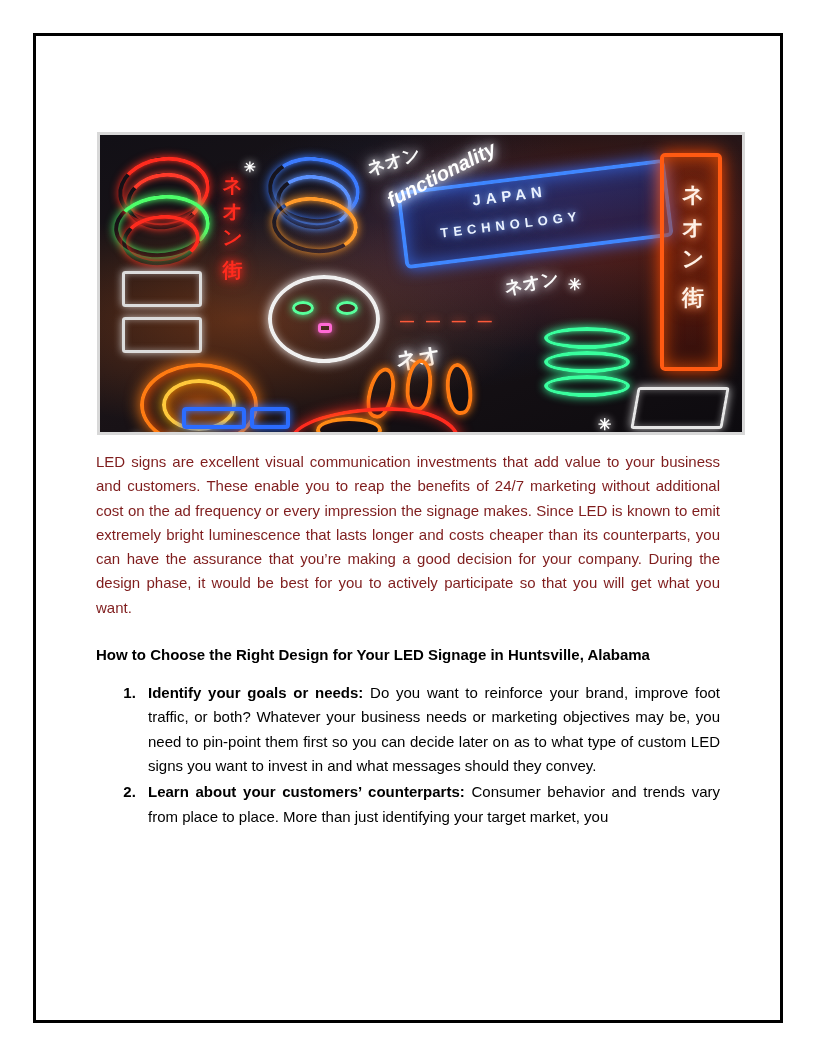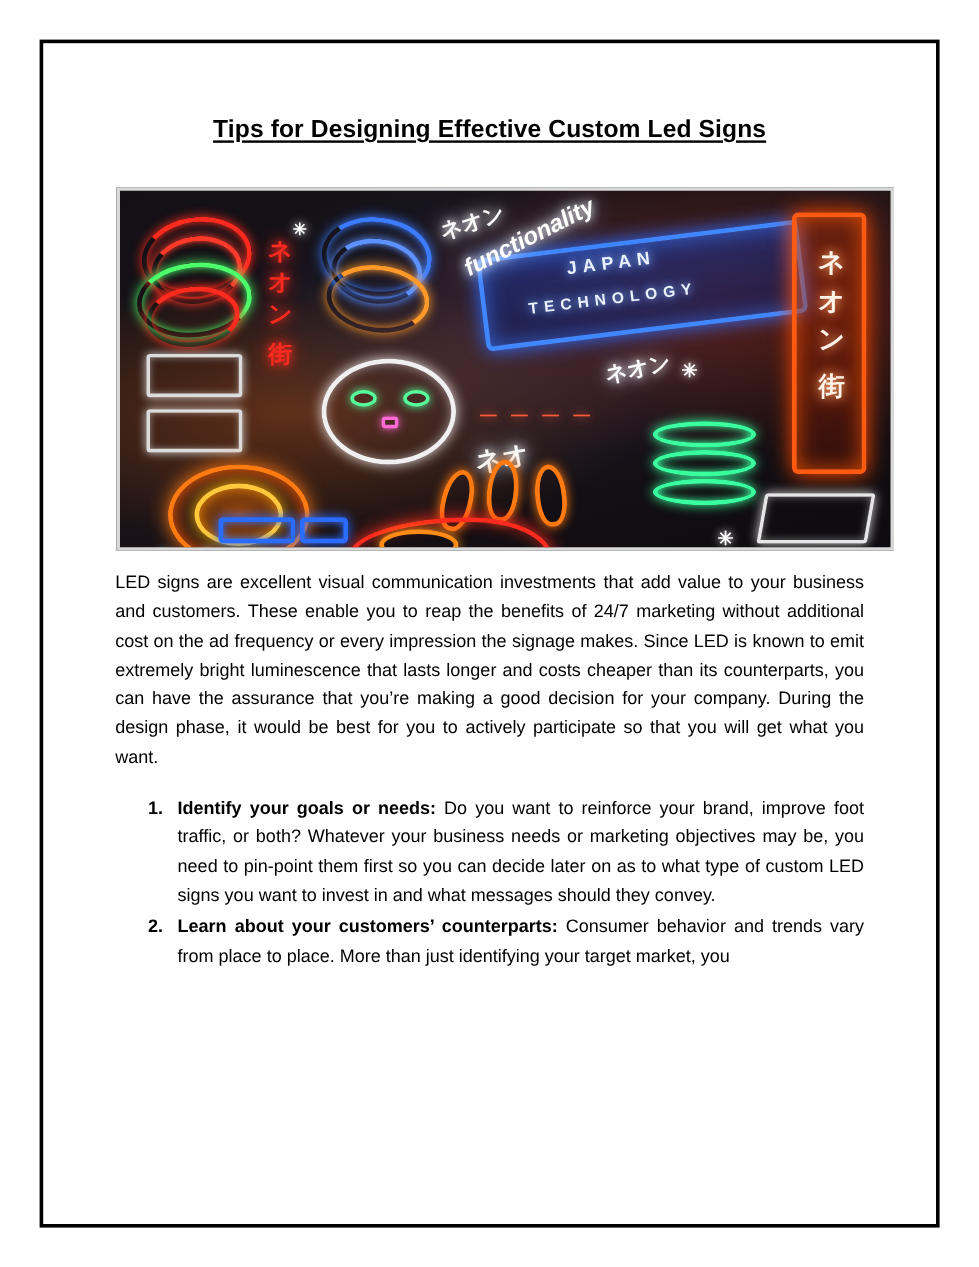--- a/index.html
+++ b/index.html
@@ -87,21 +87,21 @@
   .txt-neon {
     position: absolute;
     font-family: "Liberation Sans", sans-serif;
     font-weight: bold;
     white-space: nowrap;
   }
   .paragraph {
     font-size: 15px;
     line-height: 1.62;
     text-align: justify;
-    color: #000000;
+    color: #7f1d1d;
   }
   .subhead {
     margin-top: 26px;
     font-size: 15px;
     font-weight: bold;
     color: #000000;
   }
   ol.tips {
     margin: 18px 0 0 0;
     padding-left: 44px;
@@ -119,21 +119,20 @@
   .lead { font-weight: bold; margin-top: 12px; }
 </style>
 </head>
 <body>
 
 <div class="page">
   <div class="page-border"></div>
 
   <div class="content">
 
-    <h1 class="doc-title">Tips for Designing Effective Custom Led Signs</h1>
 
     <div class="figure">
       <div class="neon-scene">
 
         <div class="neon arc glow-red" style="left:18px; top:22px; width:92px; height:66px; border-width:4px; border-color:#ff2b1e; border-radius:50%; box-shadow:0 0 9px #ff2b1e, inset 0 0 7px #ff2b1e; transform:rotate(-8deg);"></div>
         <div class="neon arc glow-red" style="left:26px; top:38px; width:76px; height:56px; border-width:4px; border-color:#ff3a2a; border-radius:50%; box-shadow:0 0 9px #ff3a2a, inset 0 0 6px #ff3a2a; transform:rotate(-8deg);"></div>
         <div class="neon arc glow-green" style="left:14px; top:60px; width:96px; height:62px; border-width:4px; border-color:#4dff6a; border-radius:50%; box-shadow:0 0 10px #4dff6a, inset 0 0 7px #4dff6a; transform:rotate(-6deg);"></div>
         <div class="neon arc glow-red" style="left:22px; top:80px; width:78px; height:50px; border-width:4px; border-color:#ff2b1e; border-radius:50%; box-shadow:0 0 9px #ff2b1e, inset 0 0 6px #ff2b1e; transform:rotate(-6deg);"></div>
 
         <div class="neon arc glow-blue" style="left:168px; top:22px; width:92px; height:66px; border-width:4px; border-color:#3b7bff; border-radius:50%; box-shadow:0 0 10px #3b7bff, inset 0 0 7px #3b7bff; transform:rotate(6deg);"></div>
@@ -186,20 +185,21 @@
         <div class="txt-neon glow-white" style="left:66px; top:294px; font-size:16px; color:#ffffff; text-shadow:0 0 8px #ffffff;">✳</div>
         <div class="txt-neon glow-white" style="left:468px; top:140px; font-size:16px; color:#ffffff; text-shadow:0 0 8px #ffffff;">✳</div>
         <div class="txt-neon glow-white" style="left:498px; top:280px; font-size:16px; color:#ffffff; text-shadow:0 0 8px #ffffff;">✳</div>
         <div class="txt-neon glow-white" style="left:144px; top:24px; font-size:14px; color:#ffffff; text-shadow:0 0 8px #ffffff;">✳</div>
         <div class="txt-neon glow-red" style="left:300px; top:178px; font-size:14px; color:#ff5a3a; letter-spacing:4px; text-shadow:0 0 8px #ff5a3a;">— — — —</div>
       </div>
     </div>
 
     <p class="paragraph">LED signs are excellent visual communication investments that add value to your business and customers. These enable you to reap the benefits of 24/7 marketing without additional cost on the ad frequency or every impression the signage makes. Since LED is known to emit extremely bright luminescence that lasts longer and costs cheaper than its counterparts, you can have the assurance that you’re making a good decision for your company. During the design phase, it would be best for you to actively participate so that you will get what you want.</p>
 
+    <p class="subhead">How to Choose the Right Design for Your LED Signage in Huntsville, Alabama</p>
 
     <ol class="tips">
       <li>
         <span class="lead">Identify your goals or needs:</span><span> Do you want to reinforce your brand, improve foot traffic, or both? Whatever your business needs or marketing objectives may be, you need to pin-point them first so you can decide later on as to what type of custom LED signs you want to invest in and what messages should they convey.</span>
       </li>
       <li>
         <span class="lead">Learn about your customers’ counterparts:</span><span> Consumer behavior and trends vary from place to place. More than just identifying your target market, you</span>
       </li>
     </ol>
 

